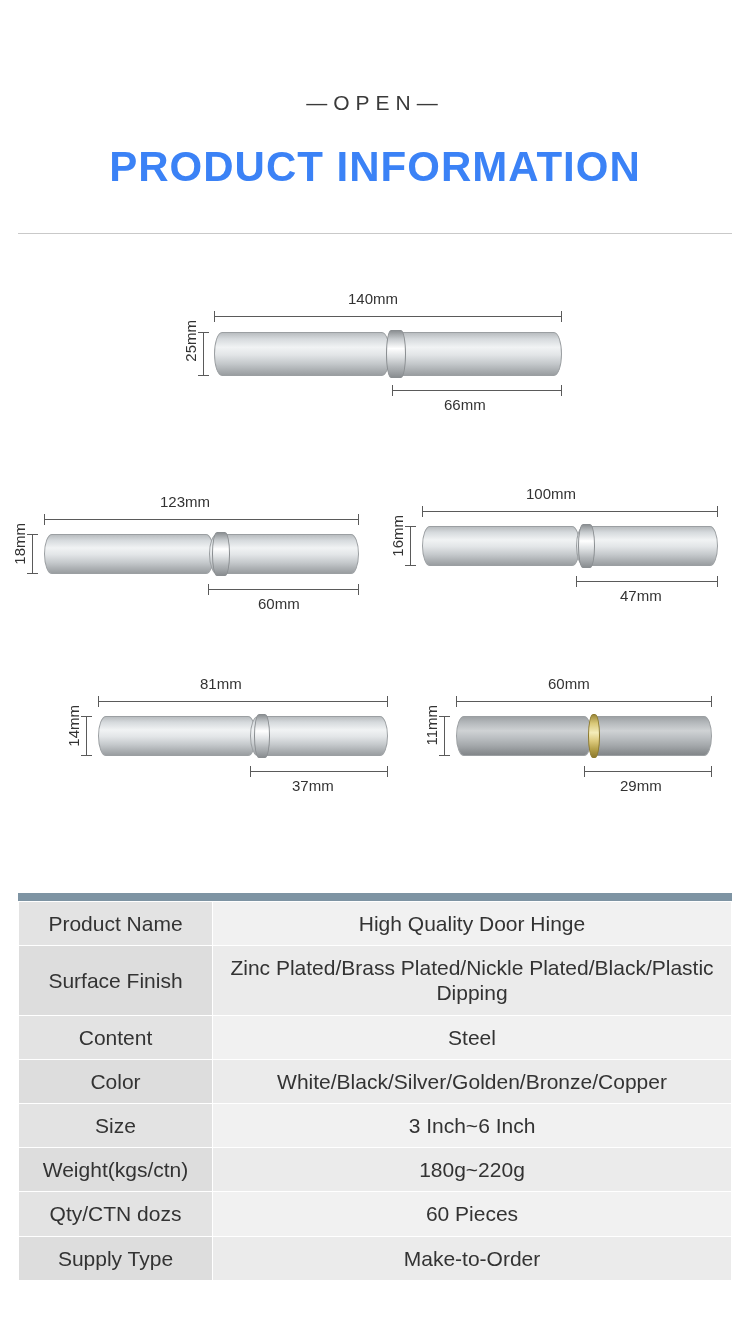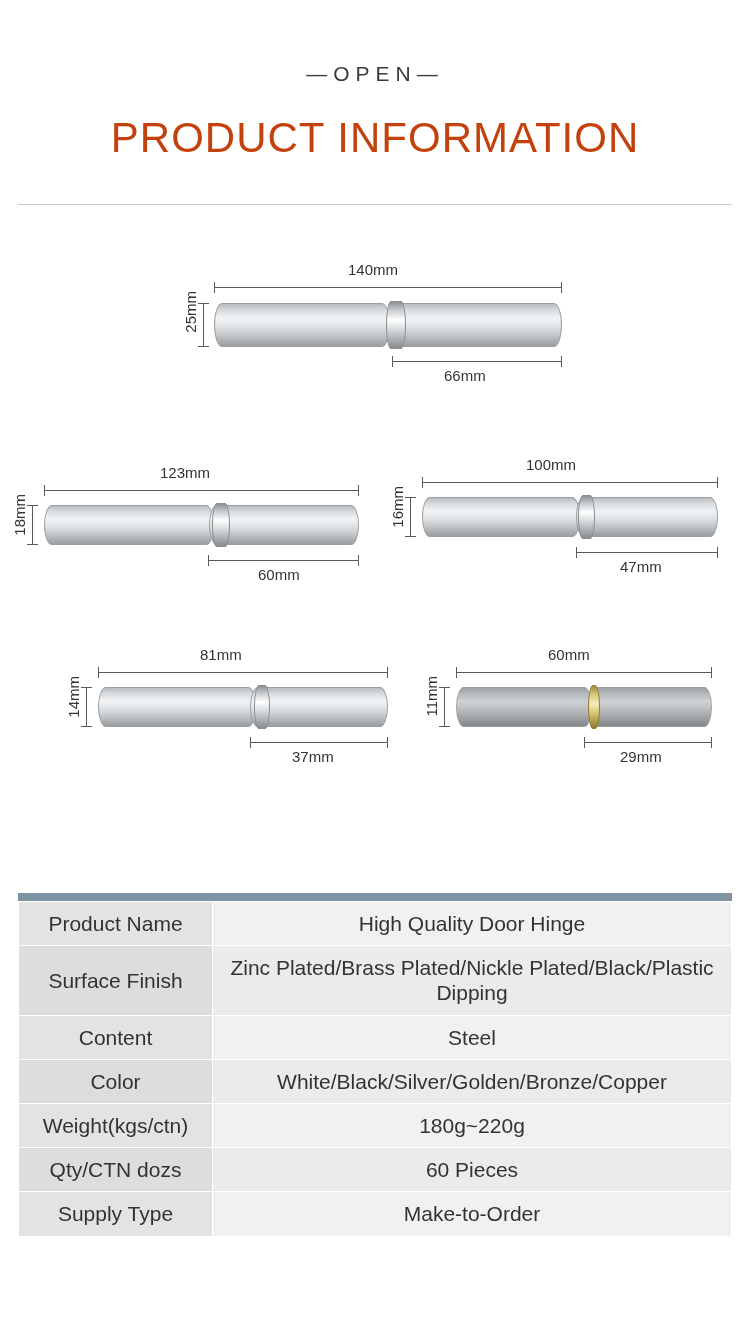--- a/index.html
+++ b/index.html
@@ -8,33 +8,33 @@
     width: 750px;
     height: 1317px;
     background: #ffffff;
     font-family: "Liberation Sans", sans-serif;
     color: #333;
     position: relative;
     overflow: hidden;
   }
 
   
-  .header { padding-top: 62px; text-align: center; }
+  .header { padding-top: 91px; text-align: center; }
   .kicker {
     font-size: 21px;
     letter-spacing: 6px;
     color: #3a3a3a;
     font-weight: 400;
   }
   .title {
     margin-top: 28px;
     font-size: 42px;
-    font-weight: 400;
+    font-weight: 700;
     letter-spacing: 1px;
-    color: #c2410c;
+    color: #3b82f6;
   }
   .divider {
     margin: 42px auto 0;
     width: 714px;
     height: 1px;
     background: #c9c9c9;
   }
 
   
   .diagrams { position: relative; height: 630px; }
@@ -261,20 +261,24 @@
       </tr>
       <tr>
         <td class="key">Content</td>
         <td class="val">Steel</td>
       </tr>
       <tr>
         <td class="key">Color</td>
         <td class="val">White/Black/Silver/Golden/Bronze/Copper</td>
       </tr>
       <tr>
+        <td class="key">Size</td>
+        <td class="val">3 Inch~6 Inch</td>
+      </tr>
+      <tr>
         <td class="key">Weight(kgs/ctn)</td>
         <td class="val">180g~220g</td>
       </tr>
       <tr>
         <td class="key">Qty/CTN dozs</td>
         <td class="val">60 Pieces</td>
       </tr>
       <tr>
         <td class="key">Supply Type</td>
         <td class="val">Make-to-Order</td>

